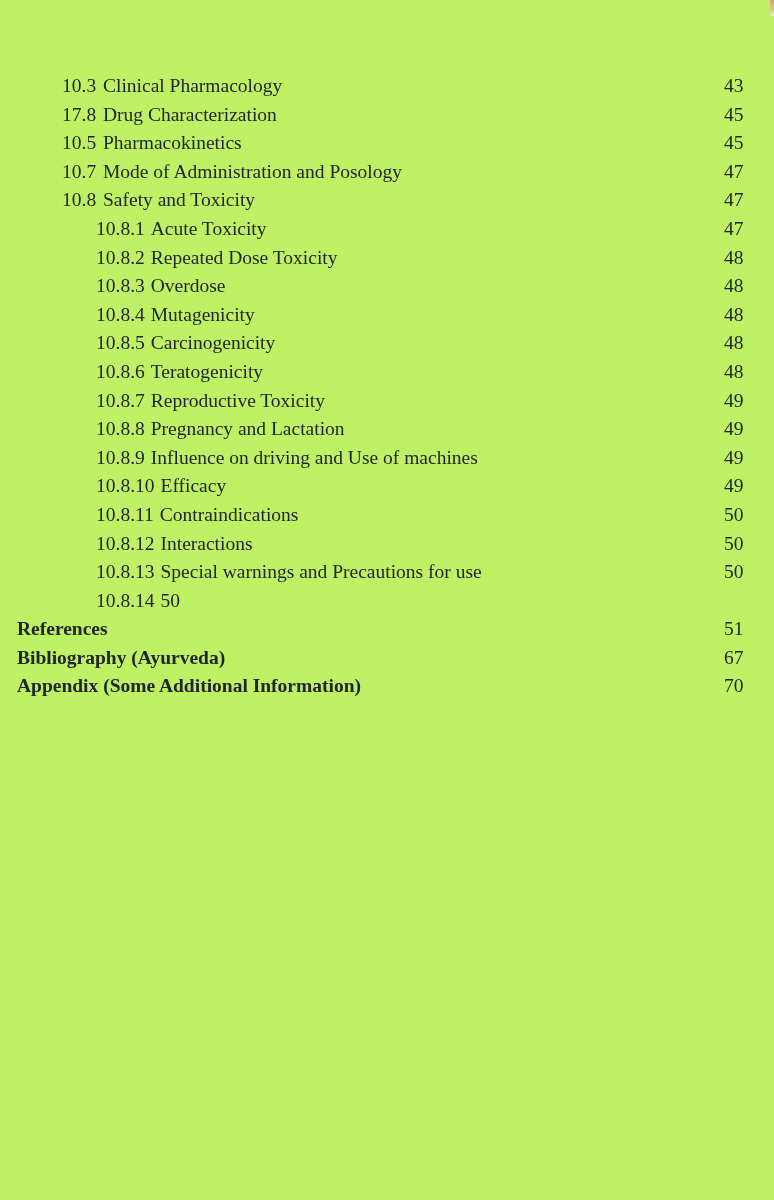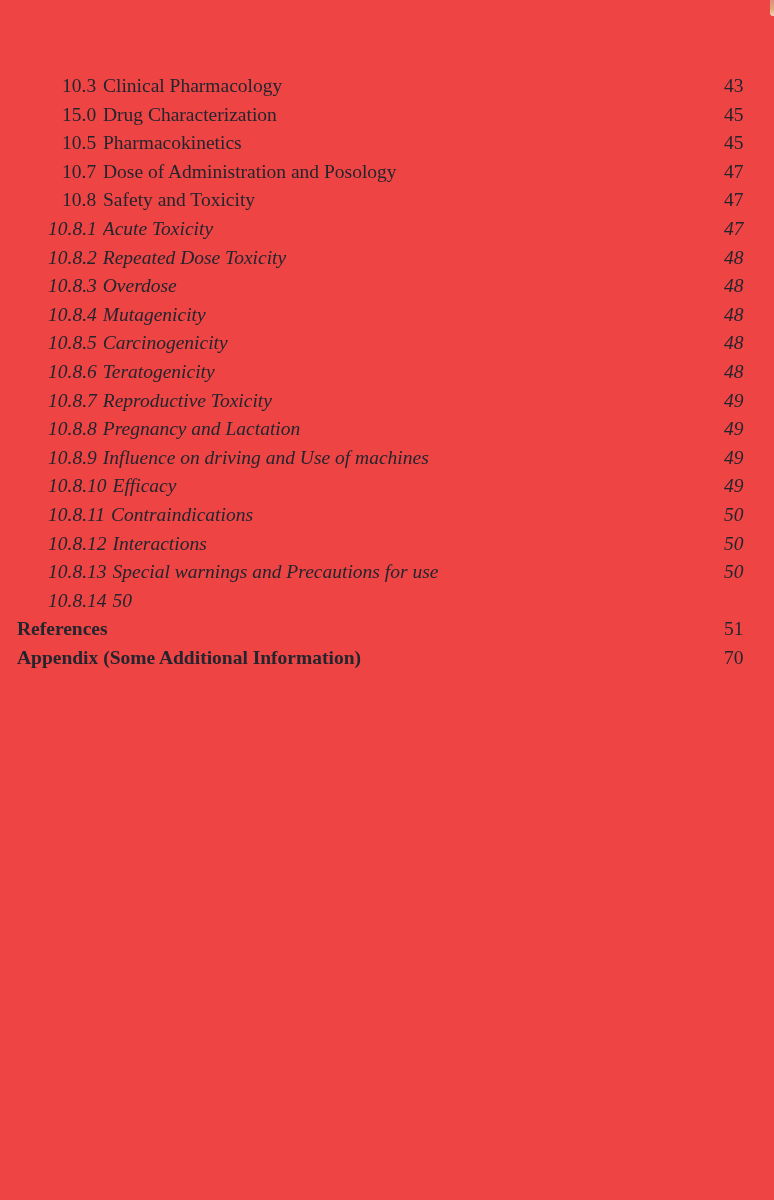--- a/index.html
+++ b/index.html
@@ -4,21 +4,21 @@
 <style>
   html, body {
     margin: 0;
     padding: 0;
     background: #ffffff;
   }
   .sheet {
     position: relative;
     width: 774px;
     height: 1200px;
-    background: #ef4444;
+    background: #bef264;
     overflow: hidden;
     font-family: "Liberation Serif", serif;
     color: #23252e;
   }
   .toc {
     position: absolute;
     top: 72px;
     left: 0;
     right: 0;
   }
@@ -40,21 +40,21 @@
   .row .pg {
     flex: 0 0 auto;
     min-width: 24px;
     font-weight: 400;
   }
   
   .level-0 { padding-left: 17px; font-weight: 700; gap: 12px; }
   .level-0 .pg { font-weight: 400; }
   .level-1 { padding-left: 62px; }
   .level-1 .num { display: inline-block; min-width: 41px; }
-  .level-2 { padding-left: 48px; font-style: italic; }
+  .level-2 { padding-left: 96px; }
   .level-2 .num { margin-right: 6px; }
   
   .edge-artifact {
     position: absolute;
     top: 0;
     right: 0;
     width: 4px;
     height: 16px;
     background: linear-gradient(180deg, #e09a8c 0%, #dcbd80 55%, #f4ecd8 100%);
     border-bottom-left-radius: 3px;
@@ -65,32 +65,32 @@
 <body>
 
 <div class="sheet">
   <div class="toc">
     <div class="row level-1">
         <span class="num">10.3</span>
         <span class="title">Clinical Pharmacology</span>
         <span class="pg">43</span>
       </div>
       <div class="row level-1">
-        <span class="num">15.0</span>
+        <span class="num">17.8</span>
         <span class="title">Drug Characterization</span>
         <span class="pg">45</span>
       </div>
       <div class="row level-1">
         <span class="num">10.5</span>
         <span class="title">Pharmacokinetics</span>
         <span class="pg">45</span>
       </div>
       <div class="row level-1">
         <span class="num">10.7</span>
-        <span class="title">Dose of Administration and Posology</span>
+        <span class="title">Mode of Administration and Posology</span>
         <span class="pg">47</span>
       </div>
       <div class="row level-1">
         <span class="num">10.8</span>
         <span class="title">Safety and Toxicity</span>
         <span class="pg">47</span>
       </div>
       <div class="row level-2">
         <span class="num">10.8.1</span>
         <span class="title">Acute Toxicity</span>
@@ -160,18 +160,23 @@
         <span class="num">10.8.14</span>
         <span class="pg">50</span>
       </div>
       <div class="row level-0">
 
         <span class="title">References</span>
         <span class="pg">51</span>
       </div>
       <div class="row level-0">
 
+        <span class="title">Bibliography (Ayurveda)</span>
+        <span class="pg">67</span>
+      </div>
+      <div class="row level-0">
+
         <span class="title">Appendix (Some Additional Information)</span>
         <span class="pg">70</span>
       </div>
   </div>
   <div class="edge-artifact"></div>
 </div>
 
 </body></html>

